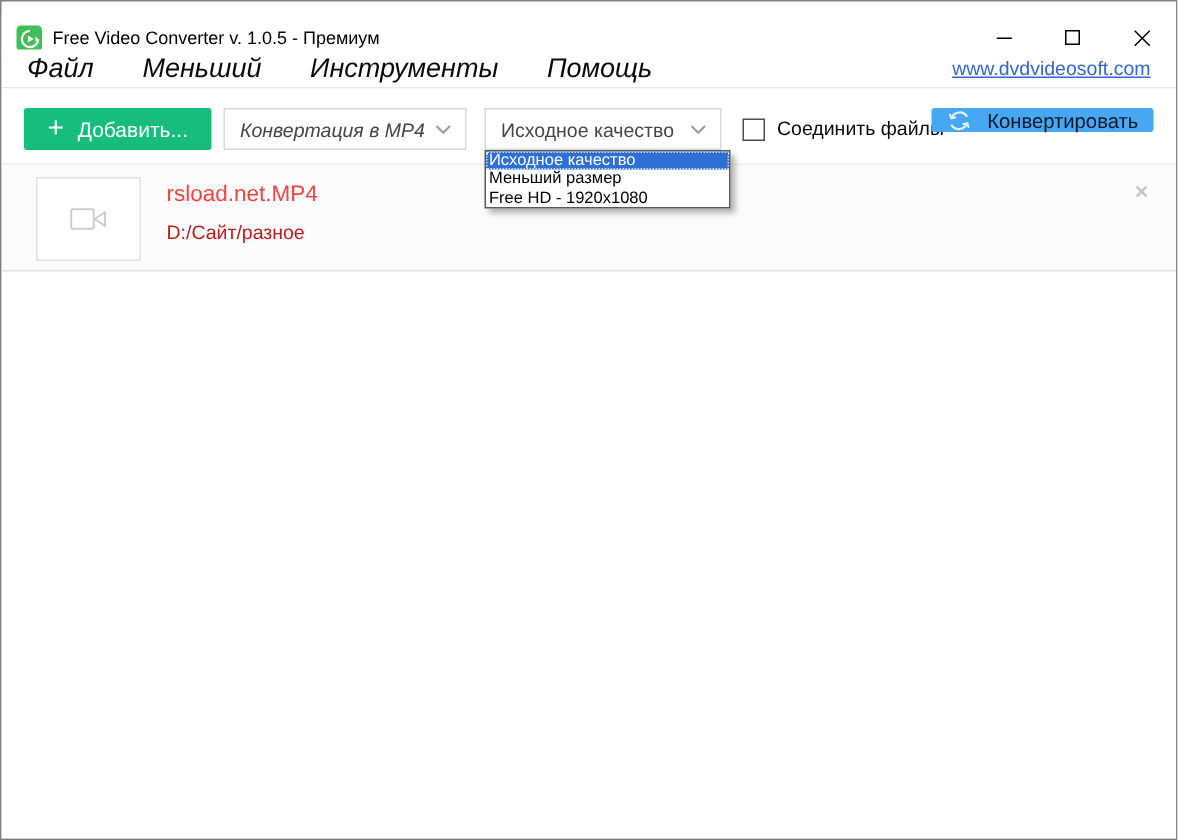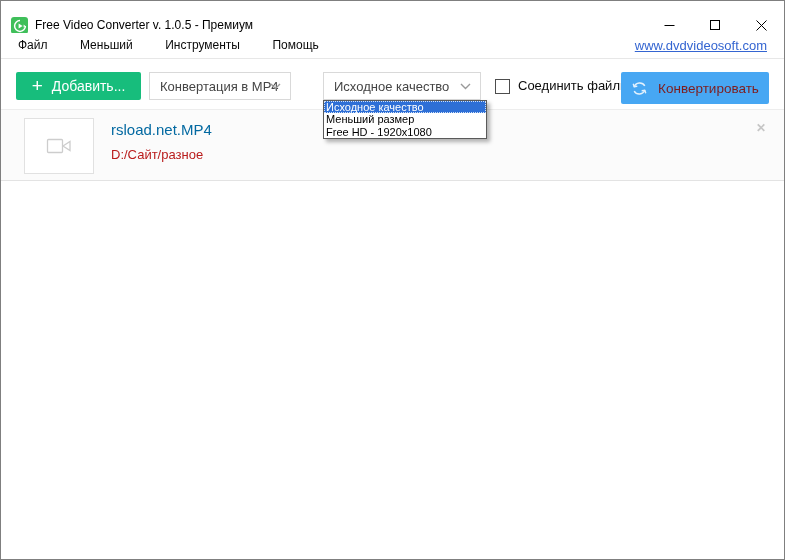--- a/index.html
+++ b/index.html
@@ -28,21 +28,21 @@
   }
   .win-btn.min { right: 92px; } .win-btn.max { right: 46px; } .win-btn.close { right: 0; }
 
   
   .menubar {
     position: absolute; left: 0; top: 32px; width: 100%; height: 26px;
     background: #fff; border-bottom: 1px solid #e7e7e7;
   }
   .menu-item {
     display: inline-block; height: 25px; line-height: 25px;
-    padding: 0 14px; font-size: 12px; color: #0a0a0a; cursor: default;
+    padding: 0 14px; font-size: 18px; color: #0a0a0a; cursor: default; font-style: italic;
   }
   .menu-item:first-child { margin-left: 3px; }
   .site-link {
     position: absolute; right: 17px; top: 0; height: 25px; line-height: 25px;
     font-size: 13px; color: #3465d1; text-decoration: underline; cursor: pointer; margin-left: 8px;
   }
 
   
   .toolbar { position: absolute; left: 0; top: 58px; width: 100%; height: 50px; background: #fff; }
   .btn-add {
@@ -50,50 +50,50 @@
     background: #17bd7c; border: none; border-radius: 2px; color: #fff;
     font-size: 14px; font-family: "Liberation Sans", sans-serif;
     display: flex; align-items: center; justify-content: center; gap: 9px; cursor: pointer;
   }
   .btn-add .plus { font-size: 19px; font-weight: 300; line-height: 1; margin-top: -2px; }
   .combo {
     position: absolute; top: 13px; height: 28px; background: #fff;
     border: 1px solid #d9d9d9; font-size: 13px; color: #454545;
     display: flex; align-items: center; padding-left: 10px; cursor: default;
   }
-  .combo-format { left: 148px; width: 142px; }
+  .combo-format { left: 148px; width: 162px; font-style: italic; }
   .combo-quality { left: 322px; width: 158px; }
   .combo .chev { position: absolute; right: 9px; top: 10px; }
   .chk-box {
     position: absolute; left: 494px; top: 20px; width: 15px; height: 15px;
     border: 1px solid #4d4d4d; background: #fff; cursor: pointer;
   }
   .chk-label {
     position: absolute; left: 517px; top: 13px; height: 28px; line-height: 28px;
     font-size: 13px; color: #0a0a0a; cursor: default;
   }
   .btn-convert {
-    position: absolute; left: 620px; top: 13px; width: 148px; height: 32px;
-    background: #47a7f3; border: none; border-radius: 2px; color: #7f1d1d;
+    position: absolute; left: 620px; top: 13px; width: 148px; height: 16px;
+    background: #47a7f3; border: none; border-radius: 2px; color: #0f172a;
     font-size: 13.5px; font-family: "Liberation Sans", sans-serif;
     display: flex; align-items: center; justify-content: center; gap: 10px; cursor: pointer;
   }
   .btn-convert svg { opacity: .85; }
 
   
   .file-row {
     position: absolute; left: 0; top: 108px; width: 100%; height: 72px;
     background: #fbfbfb; border-top: 1px solid #ededed; border-bottom: 1px solid #e3e3e3;
   }
   .thumb {
     position: absolute; left: 23px; top: 8px; width: 70px; height: 56px;
     background: #fff; border: 1px solid #e1e1e1;
     display: flex; align-items: center; justify-content: center;
   }
-  .file-name { position: absolute; left: 110px; top: 11px; font-size: 15px; color: #0369a1; }
+  .file-name { position: absolute; left: 110px; top: 11px; font-size: 15px; color: #ef4444; }
   .file-path { position: absolute; left: 110px; top: 37px; font-size: 13px; color: #b91c1c; }
   .file-remove {
     position: absolute; right: 14px; top: 9px; width: 18px; height: 18px;
     color: #c6c6c6; font-size: 12px; font-weight: bold; text-align: center; line-height: 18px;
     cursor: pointer;
   }
 
   
   .dd-list {
     position: absolute; left: 322px; top: 99px; width: 164px;

